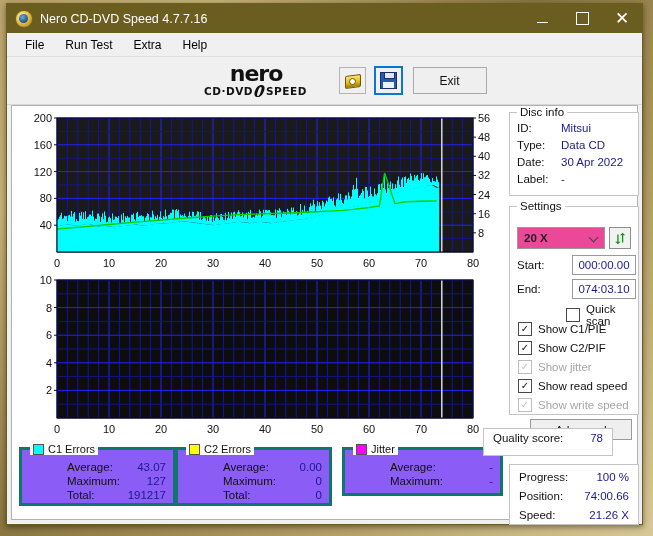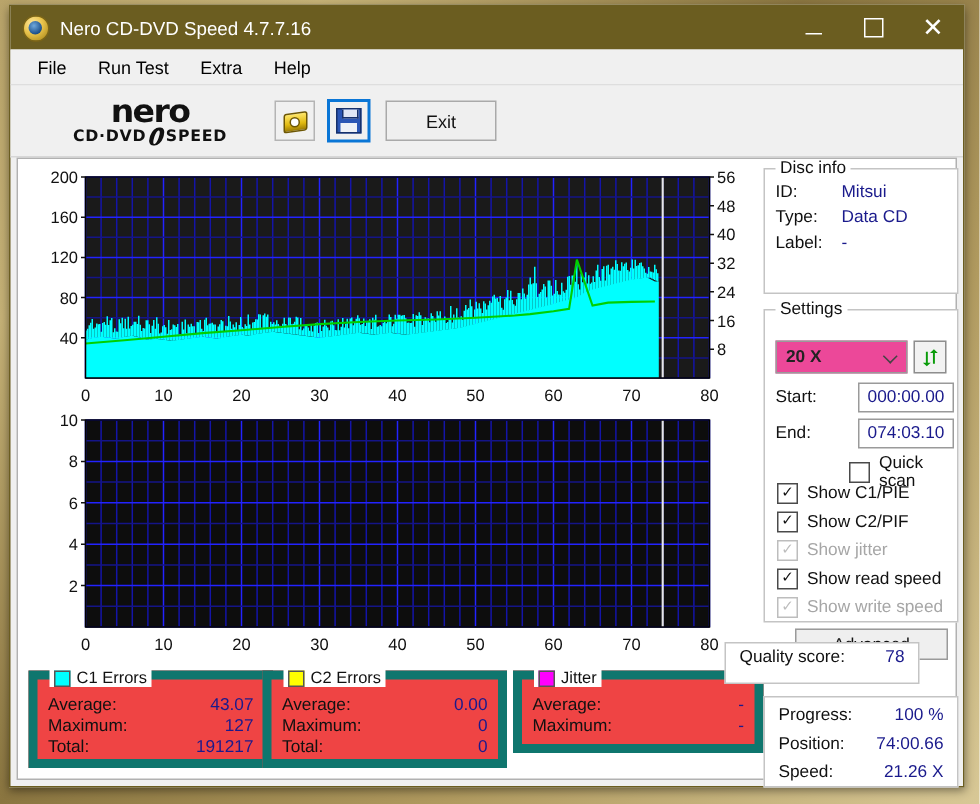--- a/index.html
+++ b/index.html
@@ -44,21 +44,21 @@
   
   .menubar{
     height:23px;background:#f0f0f0;display:flex;align-items:center;
     border-bottom:1px solid #dedede;flex:0 0 auto;font-size:12px;color:#000;
   }
   .menubar .mi{padding:2px 9px;margin-left:3px;cursor:default;}
   .menubar .mi:first-child{margin-left:9px;}
   
   .toolbar{
     height:47px;background:#f0f0f0;display:flex;align-items:center;flex:0 0 auto;
-    border-bottom:1px solid #d7d7d7;position:relative;
+    border-bottom:1px solid #d7d7d7;position:relative;justify-content:center;
   }
   .logo{
     width:150px;margin-left:18px;display:flex;flex-direction:column;align-items:center;
     line-height:1;flex:0 0 auto;
   }
   .logo .l1{
     font-family:"DejaVu Sans", sans-serif;font-weight:bold;font-size:21px;letter-spacing:-1px;color:#111;
     transform:scaleX(1.05);
   }
   .logo .l2{
@@ -120,28 +120,28 @@
     height:19px;padding:0 8px;border:1px solid #b1b1b1;border-bottom:none;background:#e7e7e7;
     font-size:11.5px;color:#111;display:flex;align-items:center;margin-right:2px;
   }
   .tab.active{height:22px;background:#ffffff;border-color:#a0a0a0;position:relative;z-index:3;}
   
   .content{
     flex:1 1 auto;background:#f0f0f0;border-top:1px solid #b1b1b1;position:relative;
     margin:0 4px 4px 4px;background:#fff;border:1px solid #b1b1b1;
   }
   .panel{
-    position:absolute;border:6px solid #0f766e;background:#ef4444;
+    position:absolute;border:3px solid #0f766e;background:#8b5cf6;
   }
   .panel .legend-title{
     position:absolute;left:8px;top:-7px;background:#fff;padding:0 3px;font-size:11px;color:#111;
     display:flex;align-items:center;
   }
   .sw{width:9px;height:9px;display:inline-block;margin-right:4px;border:1px solid #555;}
-  .krow{display:flex;justify-content:space-between;font-size:11.5px;color:#111;padding:0 7px;line-height:14px;}
+  .krow{display:flex;justify-content:space-between;font-size:11.5px;color:#111;padding:0 7px;line-height:14px;margin-left:38px;}
   .krow .v{color:#1a1a8c;font-family:"Liberation Sans",sans-serif;}
   
   .grp{
     position:absolute;border:1px solid #c4c4c4;background:#fff;
   }
   .grp > .gtitle{
     position:absolute;left:7px;top:-7px;background:#fff;padding:0 3px;font-size:11.5px;color:#111;
   }
   .inforow{display:flex;font-size:11.5px;line-height:17px;color:#111;padding-left:7px;}
   .inforow .lab{width:44px;flex:0 0 auto;}
@@ -848,20 +848,24 @@
       <div style="margin-top:7px;">
         <div class="inforow">
           <span class="lab">ID:</span>
           <span class="val">Mitsui</span>
         </div>
         <div class="inforow">
           <span class="lab">Type:</span>
           <span class="val">Data CD</span>
         </div>
         <div class="inforow">
+          <span class="lab">Date:</span>
+          <span class="val">30 Apr 2022</span>
+        </div>
+        <div class="inforow">
           <span class="lab">Label:</span>
           <span class="val">-</span>
         </div>
       </div>
     </div>
 
     <div class="grp" style="left:497px;top:100px;width:128px;height:207px;">
       <div class="gtitle">Settings</div>
 
       <div class="combo">

